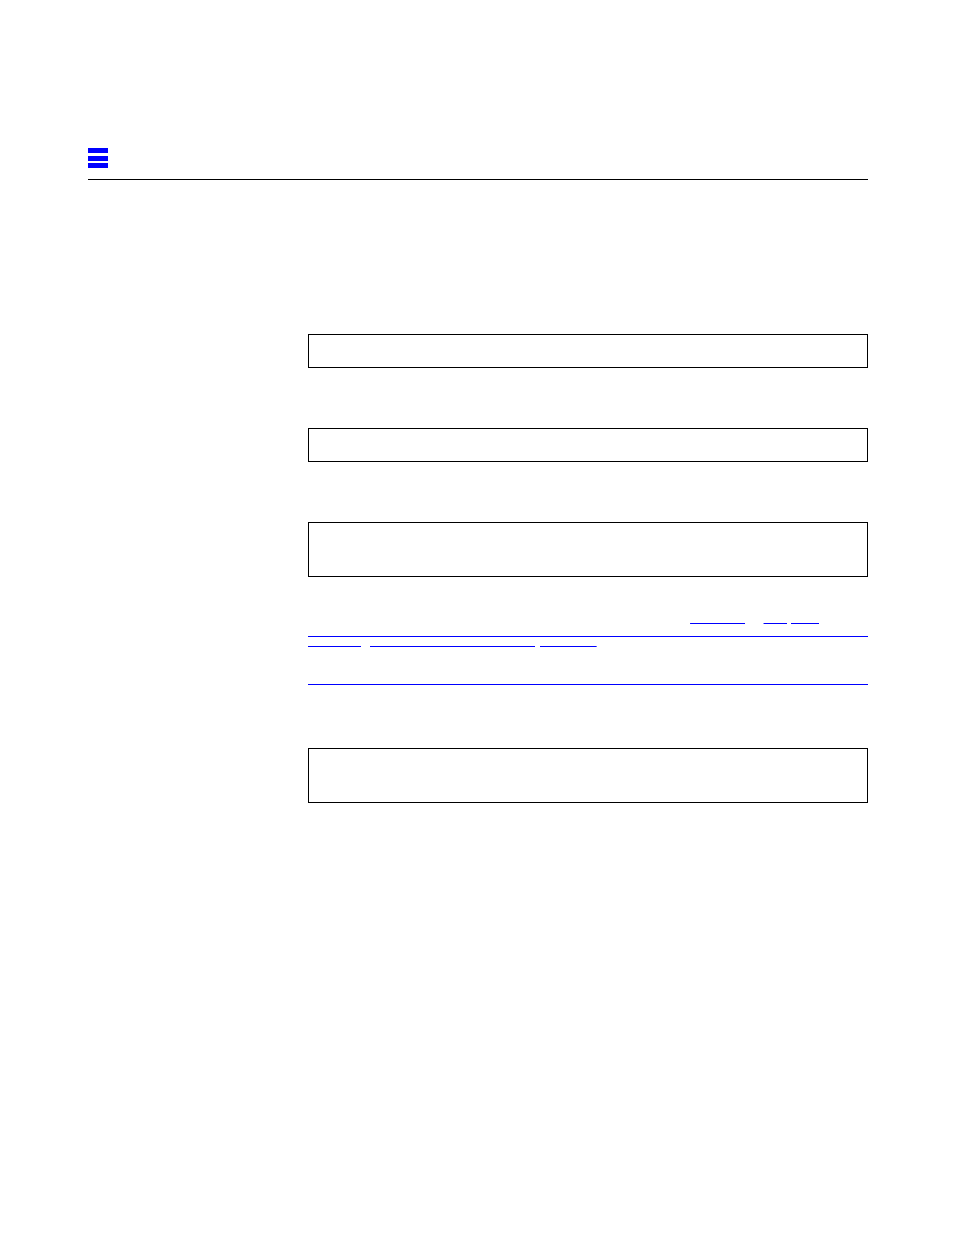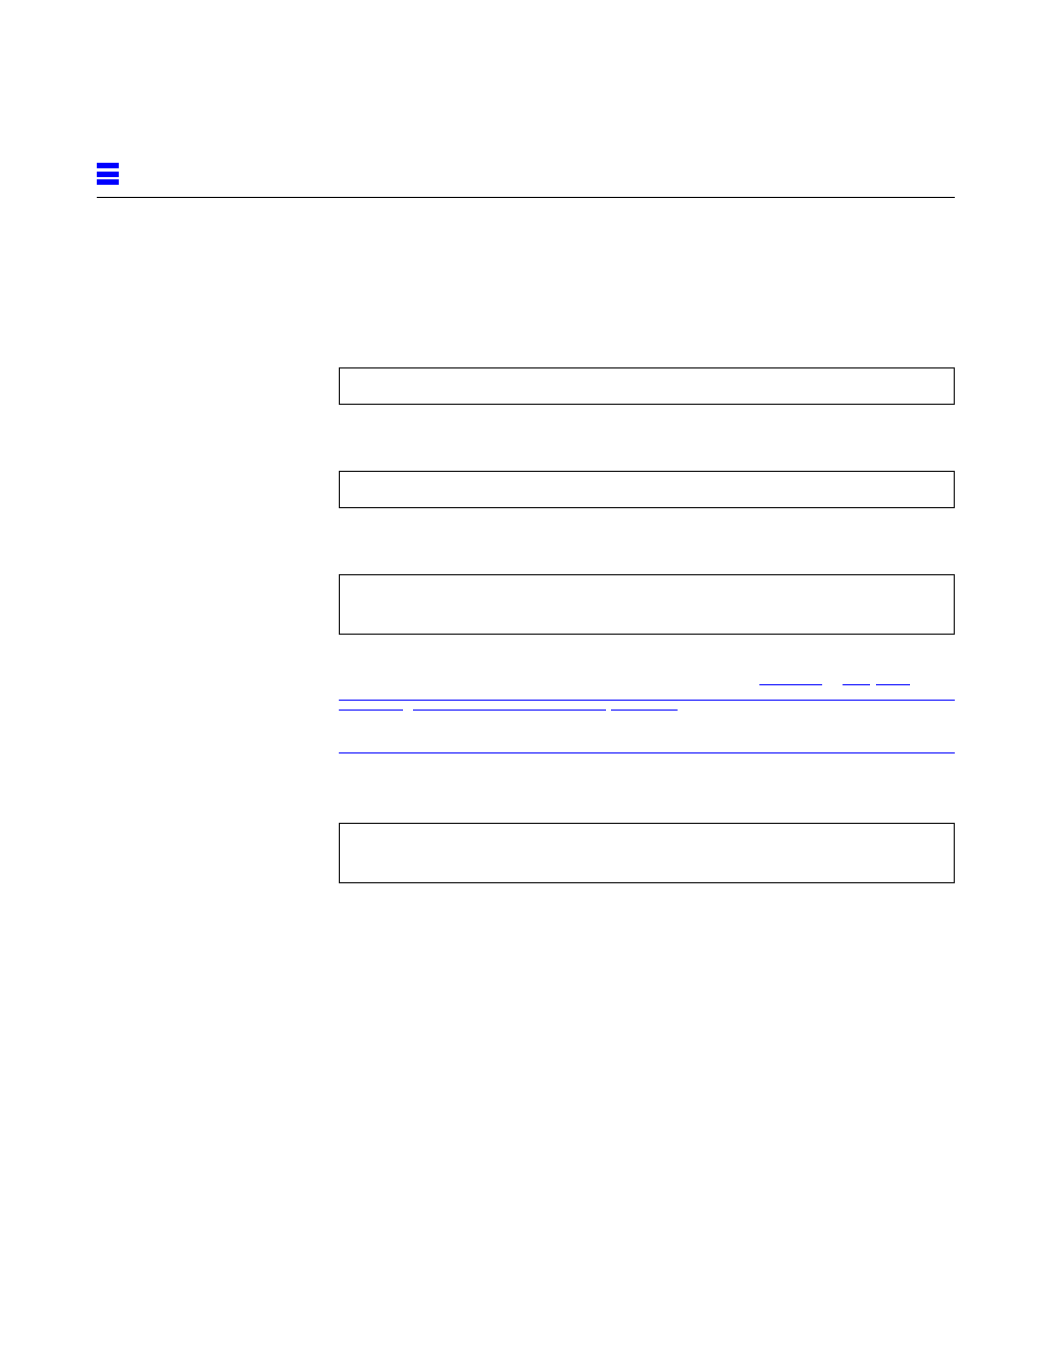--- a/index.html
+++ b/index.html
@@ -103,21 +103,21 @@
   </div>
 
 </div>
 
 <style>
 [data-name="codebox-1-wrap"]{ top: 334px !important; }
 [data-name="codebox-2-wrap"]{ top: 428px !important; }
 [data-name="codebox-3-wrap"]{ top: 522px !important; }
 [data-name="para-links"]    { top: 606px !important; }
 [data-name="para-links"] .para span:not(.link){ color: transparent; } 
-[data-name="para-links"] .link { text-decoration: underline; text-decoration-color:#0000ff; color: transparent; border-bottom: none; font-weight: bold; }
+[data-name="para-links"] .link { text-decoration: underline; text-decoration-color:#0000ff; color: transparent; border-bottom: none; }
 [data-name="para-links"] .para { color: transparent; }
 [data-name="codebox-4-wrap"]{ top: 748px !important; }
 
 
 .codebox span { color: transparent; } 
 
 
 [data-name="para-links"]::before{
   content:"";
   position:absolute;

